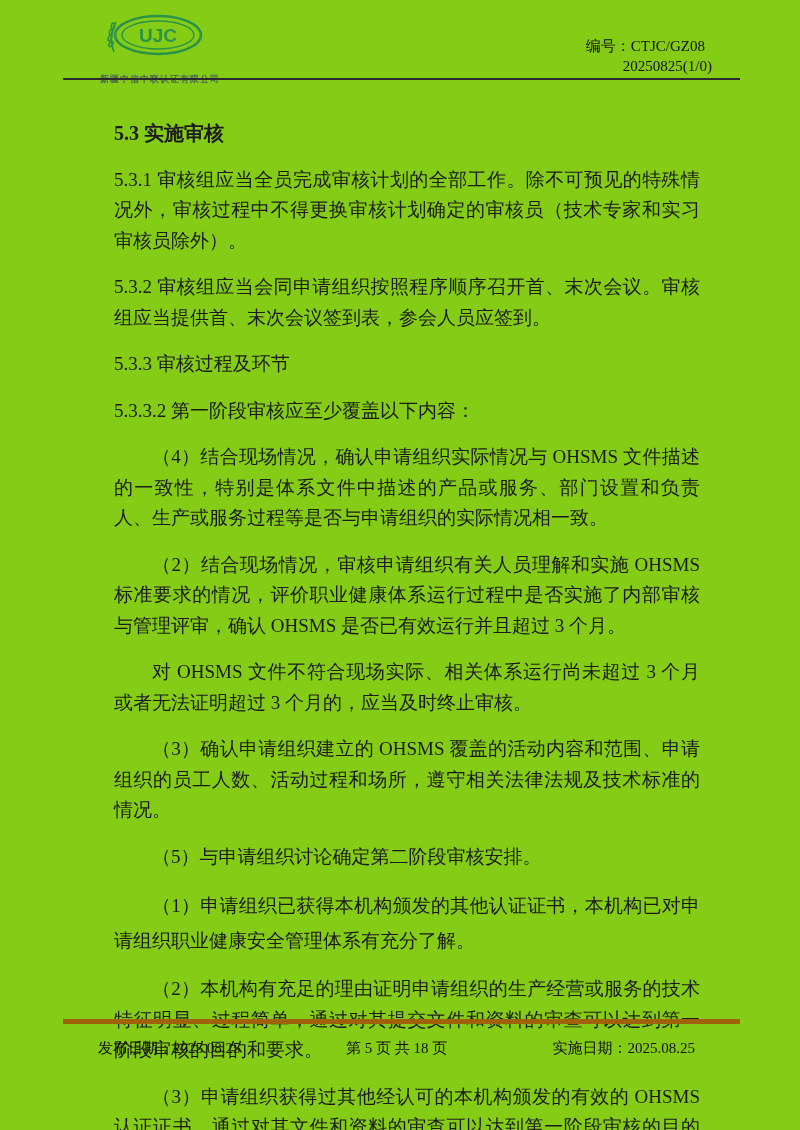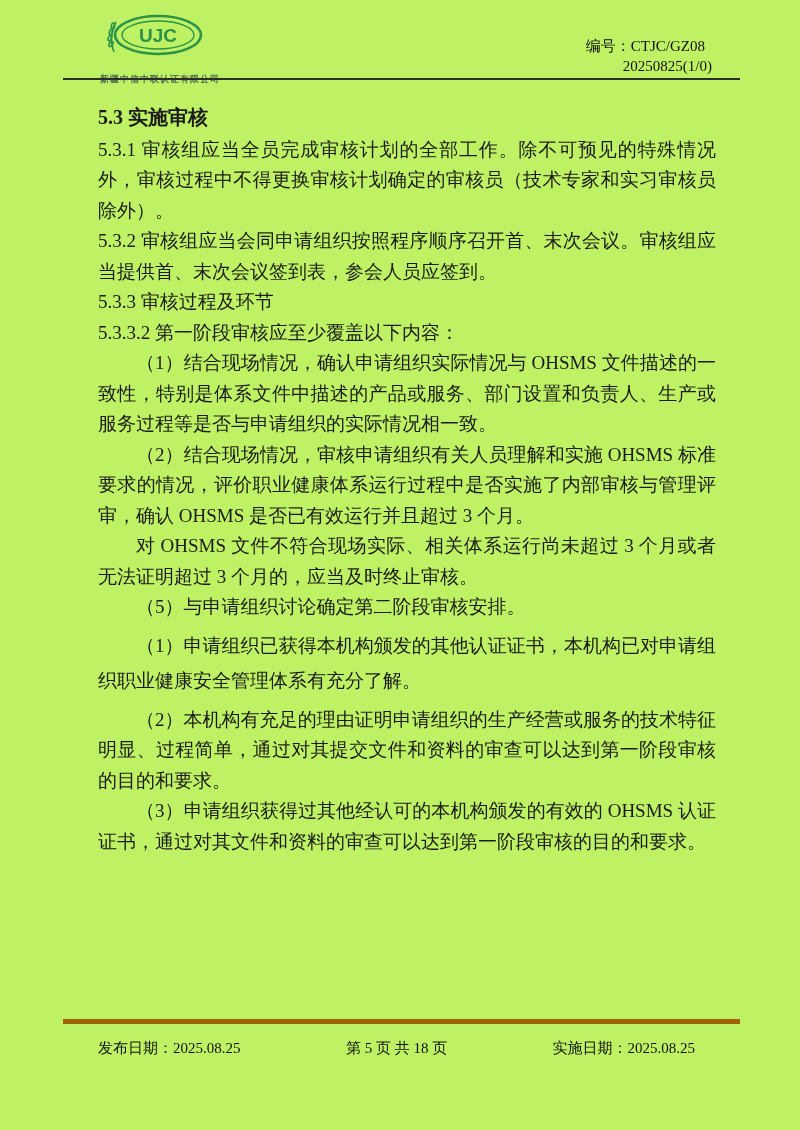--- a/index.html
+++ b/index.html
@@ -1,21 +1,21 @@
 <!DOCTYPE html>
 <html><head>
 <meta charset="utf-8">
 <style>
   * { box-sizing: border-box; }
   html, body { margin: 0; padding: 0; background: #ffffff; }
   .page {
     position: relative;
     width: 800px;
     height: 1130px;
-    background: #bef264;
+    background: #84cc16;
     font-family: "Liberation Serif", "DejaVu Serif", serif;
     color: #1b1b1b;
     overflow: hidden;
   }
 
   
   .logo-block {
     position: absolute;
     left: 100px;
     top: 14px;
@@ -51,21 +51,21 @@
   
   .doc-body {
     position: absolute;
     left: 98px;
     right: 84px;
     top: 102px;
     font-size: 19px;
     line-height: 30.5px;
     text-align: justify;
   }
-  .doc-body p { margin: 0; }
+  .doc-body p { margin: 16px; }
   .heading {
     font-weight: bold;
     font-size: 20px;
     margin-bottom: 2px !important;
   }
   .ind { text-indent: 2em; }
   .wide {
     line-height: 35px;
     margin-top: 5px !important;
     margin-bottom: 7px !important;
@@ -117,23 +117,24 @@
 
   <div class="header-rule"></div>
 
   <div class="doc-body">
     <p class="heading">5.3  实施审核</p>
 
     <p class="sec">5.3.1  审核组应当全员完成审核计划的全部工作。除不可预见的特殊情况外，审核过程中不得更换审核计划确定的审核员（技术专家和实习审核员除外）。</p>
     <p class="sec">5.3.2  审核组应当会同申请组织按照程序顺序召开首、末次会议。审核组应当提供首、末次会议签到表，参会人员应签到。</p>
     <p class="sec">5.3.3  审核过程及环节</p>
     <p class="sec">5.3.3.2  第一阶段审核应至少覆盖以下内容：</p>
-    <p class="ind">（1）结合现场情况，确认申请组织实际情况与 OHSMS 文件描述的一致性，特别是体系文件中描述的产品或服务、部门设置和负责人、生产或服务过程等是否与申请组织的实际情况相一致。</p>
+    <p class="ind">（4）结合现场情况，确认申请组织实际情况与 OHSMS 文件描述的一致性，特别是体系文件中描述的产品或服务、部门设置和负责人、生产或服务过程等是否与申请组织的实际情况相一致。</p>
     <p class="ind">（2）结合现场情况，审核申请组织有关人员理解和实施 OHSMS 标准要求的情况，评价职业健康体系运行过程中是否实施了内部审核与管理评审，确认 OHSMS 是否已有效运行并且超过 3 个月。</p>
     <p class="ind">对 OHSMS 文件不符合现场实际、相关体系运行尚未超过 3 个月或者无法证明超过 3 个月的，应当及时终止审核。</p>
+    <p class="ind">（3）确认申请组织建立的 OHSMS 覆盖的活动内容和范围、申请组织的员工人数、活动过程和场所，遵守相关法律法规及技术标准的情况。</p>
     <p class="ind">（5）与申请组织讨论确定第二阶段审核安排。</p>
     <p class="ind wide">（1）申请组织已获得本机构颁发的其他认证证书，本机构已对申请组织职业健康安全管理体系有充分了解。</p>
     <p class="ind">（2）本机构有充足的理由证明申请组织的生产经营或服务的技术特征明显、过程简单，通过对其提交文件和资料的审查可以达到第一阶段审核的目的和要求。</p>
     <p class="ind">（3）申请组织获得过其他经认可的本机构颁发的有效的 OHSMS 认证证书，通过对其文件和资料的审查可以达到第一阶段审核的目的和要求。</p>
   </div>
 
   <div class="footer">
     <span>发布日期：2025.08.25</span>
     <span>第 5 页 共 18 页</span>
     <span>实施日期：2025.08.25</span>

